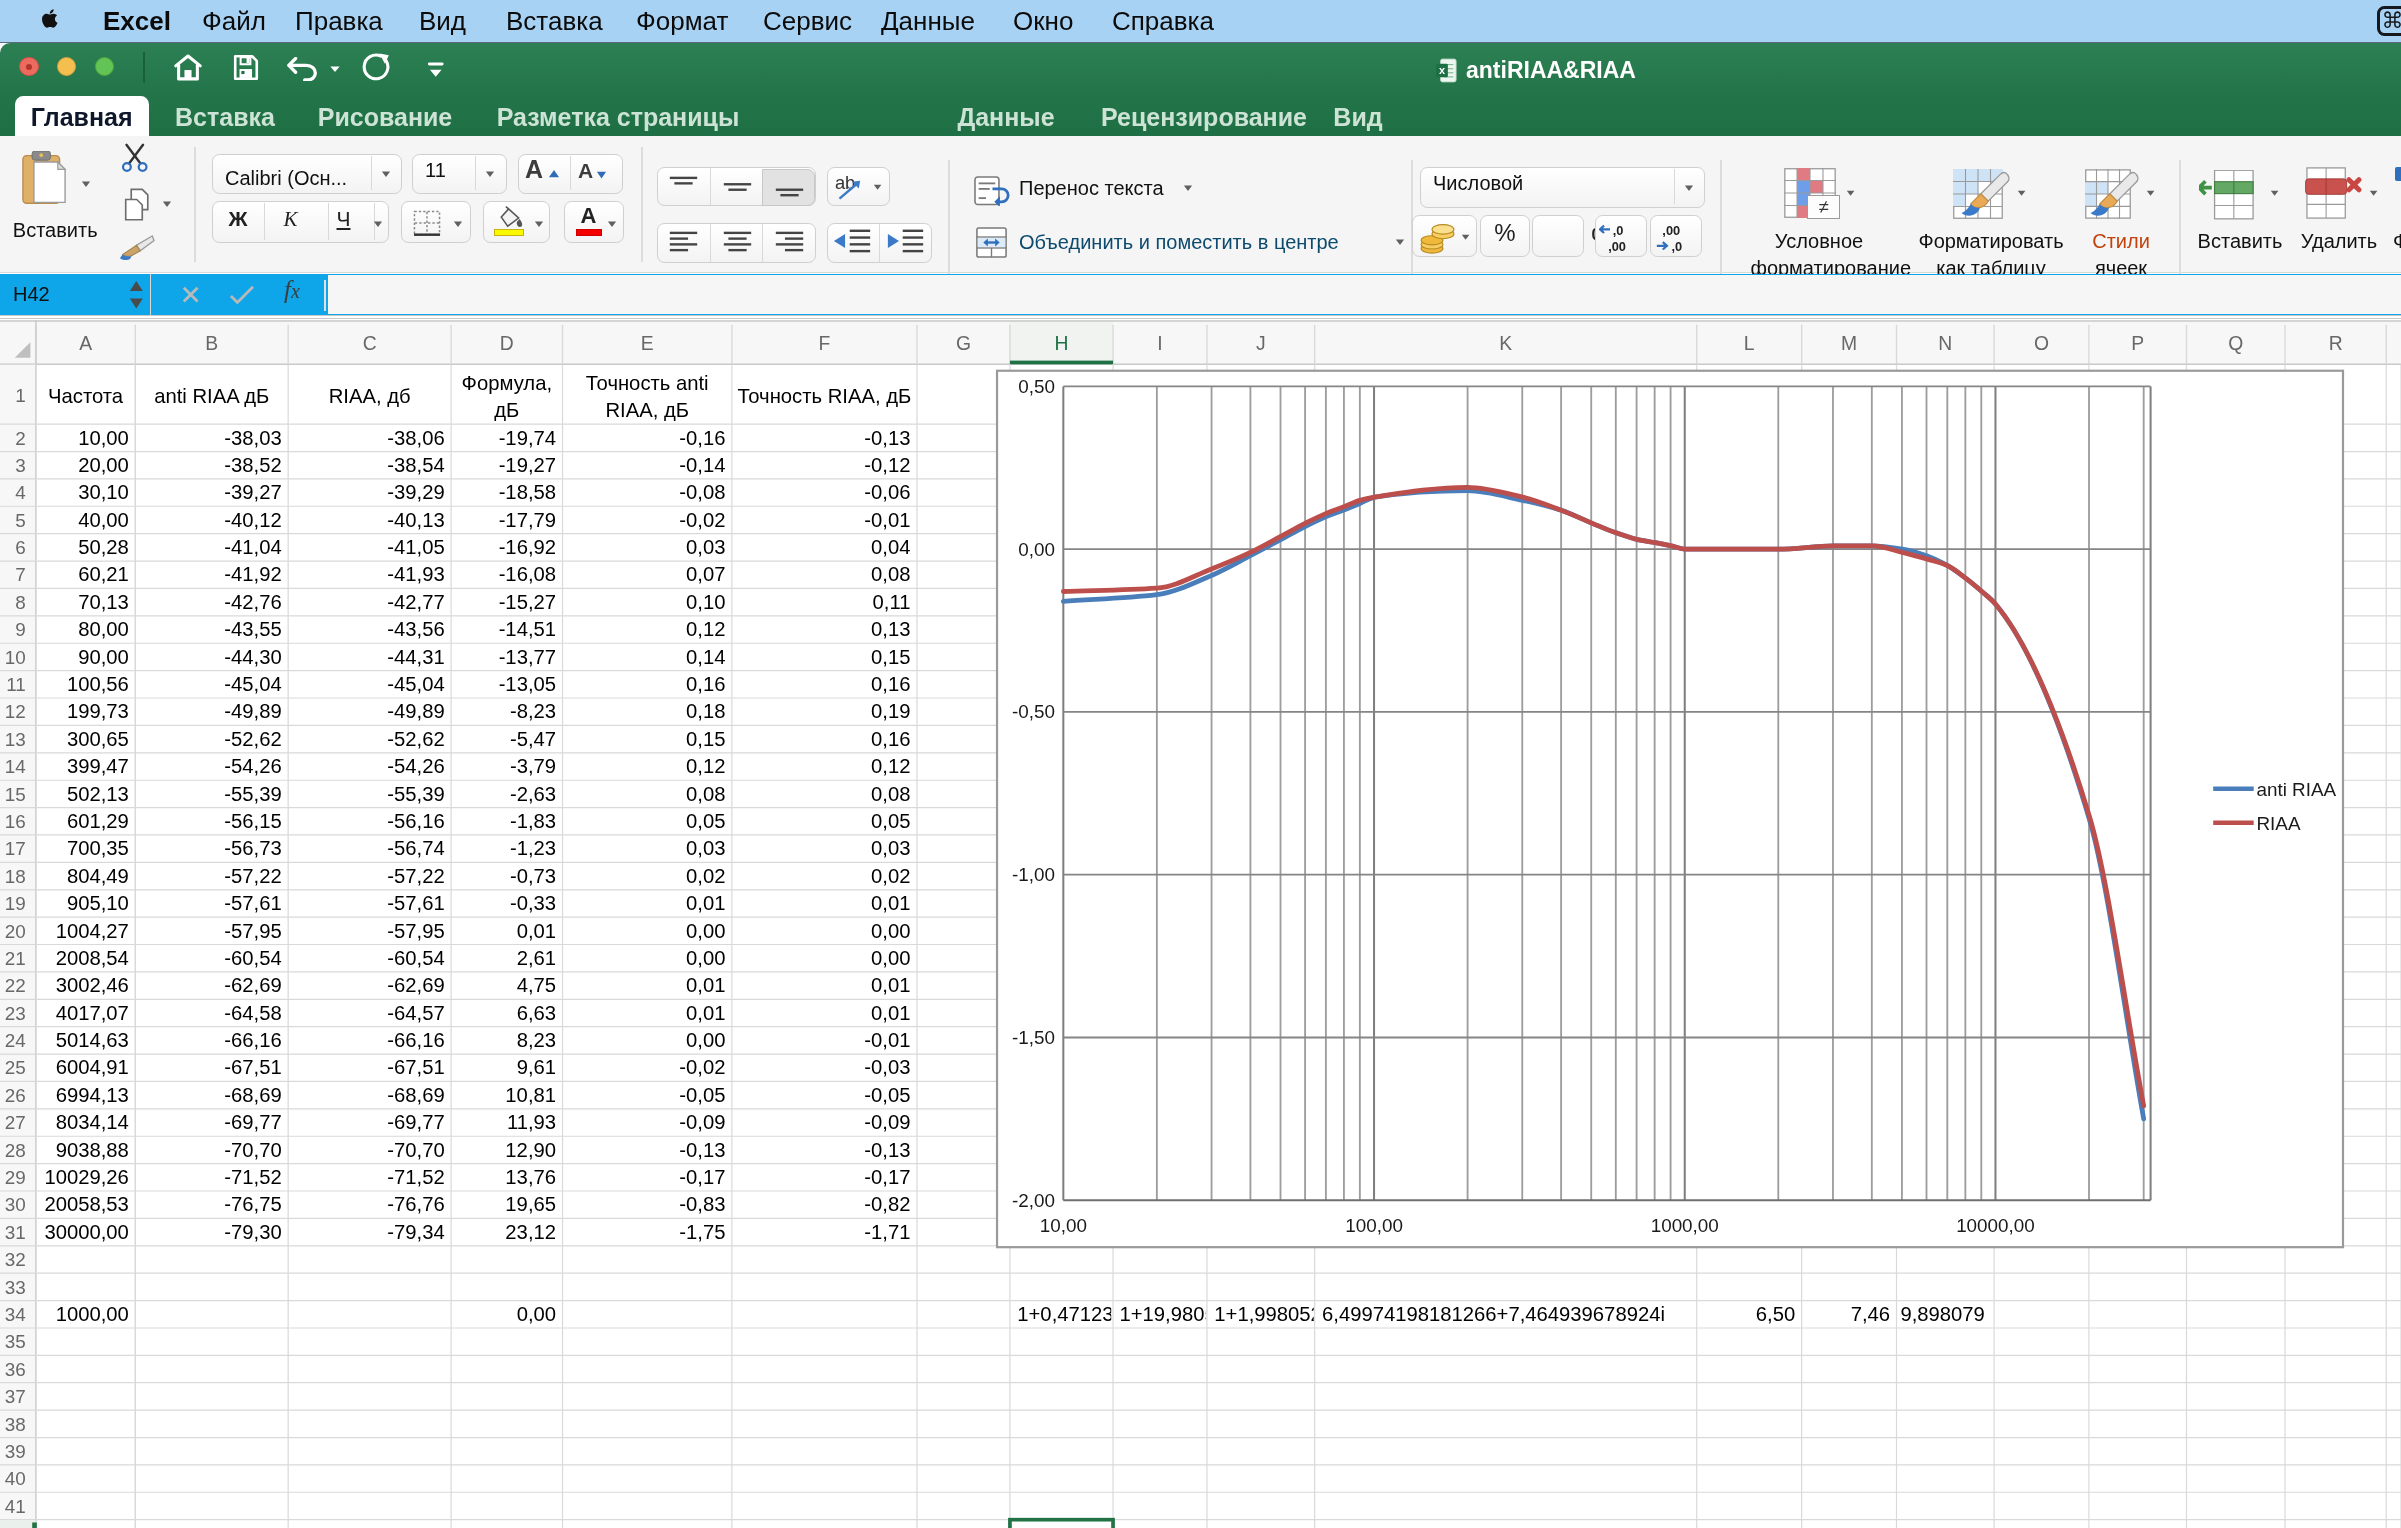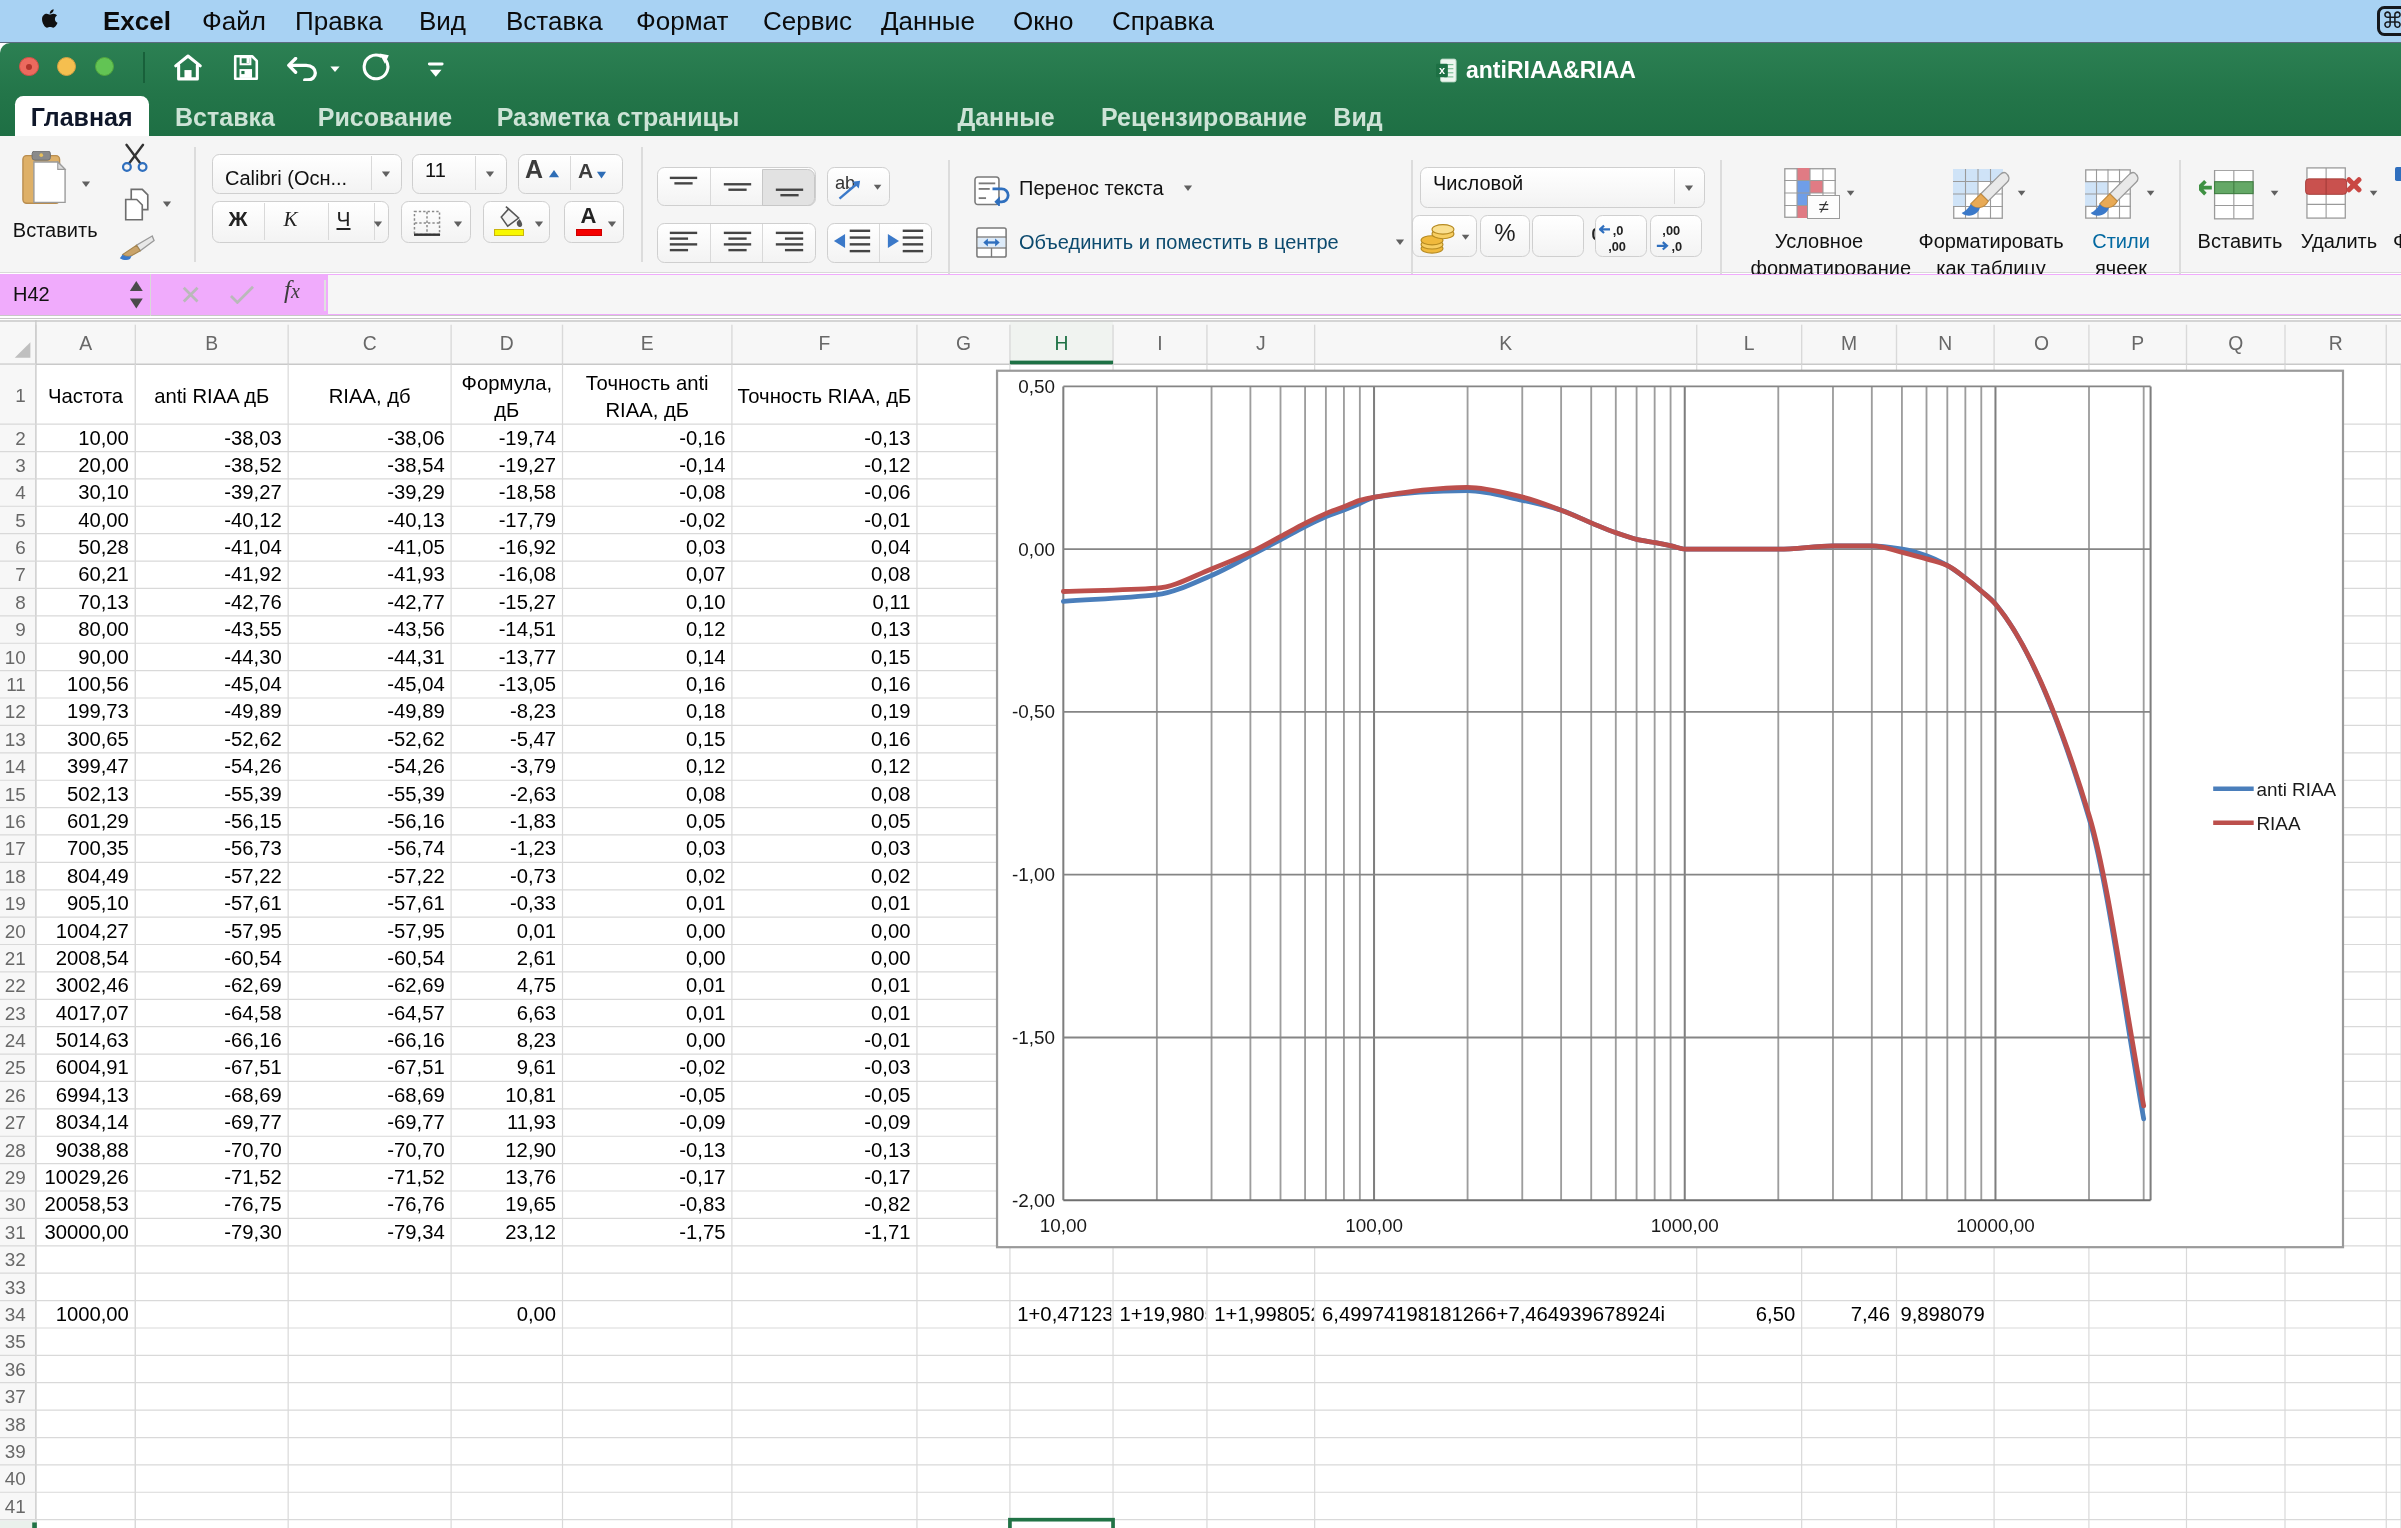--- a/index.html
+++ b/index.html
@@ -1,21 +1,21 @@
 <!DOCTYPE html>
 <html style="font-size:14.7px"><head><meta charset="utf-8"><title>antiRIAA&amp;RIAA</title><style>
 *{margin:0;padding:0;}
 html,body{width:2401px;height:1529px;overflow:hidden;background:#fff;}
 body{font-family:"Liberation Sans",sans-serif;-webkit-font-smoothing:antialiased;}
 #page{position:absolute;left:0;top:0;width:2401px;height:1529px;}
 #menubar{position:absolute;left:0;top:0;width:2401px;height:43px;background:#a8d2f3;font-size:26px;color:#0b0b0b;border-bottom:1.8px solid #5c6b80;box-sizing:border-box;}
 #titlebar{position:absolute;left:0;top:43px;width:2401px;height:93px;background:linear-gradient(180deg,#2c8053 0%,#237549 55%,#1e6f44 100%);border-radius:10px 0 0 0;}
 #tabs{position:absolute;left:0;top:96px;width:2401px;height:41px;}
 #ribbon{position:absolute;left:0;top:136px;width:2401px;height:137px;background:#f5f5f5;border-bottom:1.4px solid #d9d9d9;box-sizing:border-box;}
-#fbar{position:absolute;left:0;top:274px;width:2401px;height:42px;background:#f0abfc;border-bottom:1.4px solid #c8c8c8;box-sizing:border-box;}
+#fbar{position:absolute;left:0;top:274px;width:2401px;height:42px;background:#0ea5e9;border-bottom:1.4px solid #c8c8c8;box-sizing:border-box;}
 #fbar:after{content:"";position:absolute;left:0;top:44px;width:2401px;height:1.4px;background:#c8c8c8;}
 #sheet{position:absolute;left:0;top:320px;}
 </style></head>
 <body>
 <div id="page">
 <div id="menubar">
       <svg style="position:absolute;left:41px;top:8.3px" width="17.5" height="21" viewBox="0 0 384 512">
         <path fill="#111" d="M318.7 268.7c-.2-36.7 16.4-64.4 50-84.8-18.8-26.9-47.2-41.7-84.7-44.6-35.5-2.7-74.3 20.7-88.5 20.7-15 0-49.4-19.7-76.4-19.7C63.3 141.2 4 184.8 4 273.5c0 26.2 4.8 53.3 14.4 81.2 12.8 36.7 59 126.7 107.2 125.2 25.2-.6 43-17.9 75.8-17.9 31.8 0 48.3 17.9 76.4 17.9 48.6-.7 90.4-82.5 102.6-119.3-65.2-30.7-61.7-90-61.7-91.9zm-56.6-164.2c27.3-32.4 24.8-61.9 24-72.5-24.1 1.4-52 16.4-67.9 34.9-17.5 19.8-27.8 44.3-25.6 71.9 26.1 2 49.9-11.4 69.5-34.3z"></path>
       </svg>
       <span style="position:absolute;left:103px;top:0;line-height:43px;font-weight:700;">Excel</span>
@@ -373,21 +373,21 @@
         <line x1="0" y1="40.5" x2="50" y2="40.5" stroke="#9a9a9a" stroke-width="1.2"></line>
       </svg>
       <svg style="position:absolute;left:2087px;top:22px" width="53" height="53" viewBox="0 0 58 58">
 <path d="M52 2 c4 3 5 7 2 10 L33 33 l-8-8 L46 4 c2-2 4-3 6-2 z" fill="#e9e9e9" stroke="#9a9a9a" stroke-width="1.4"></path>
 <path d="M25 25 l8 8 c-2 4-5 6-9 7 c-4 1-8-1-10-4 z" fill="#e8aa56" stroke="#c08a3e" stroke-width="1.2"></path>
 <path d="M14 36 c2 3 6 5 10 4 c-1 5-6 9-12 9 c-3 0-6-1-8-3 c4-2 8-6 10-10 z" fill="#3b79c9"></path>
       </svg>
       <svg style="position:absolute;left:2146px;top:40px" width="9.2" height="8.3" viewBox="0 0 11 9">
         <path d="M1 1.5 L5.5 7.5 L10 1.5 z" fill="#606060"></path>
       </svg>
-      <div style="position:absolute;left:2029px;top:81px;width:184px;text-align:center;font-size:20px;color:#0369a1;">Стили</div>
+      <div style="position:absolute;left:2029px;top:81px;width:184px;text-align:center;font-size:20px;color:#c2410c;">Стили</div>
       <div style="position:absolute;left:2029px;top:108px;width:184px;text-align:center;font-size:20px;color:#111;">ячеек</div>
       <div style="position:absolute;left:2179px;top:11px;width:1.8px;height:115px;background:#dcdcdc;"></div>
       <svg style="position:absolute;left:2199px;top:21px" width="55" height="50" viewBox="0 0 60 54">
 <rect x="17" y="0" width="42" height="53" fill="#fff" stroke="#9a9a9a" stroke-width="1.4"></rect>
 <line x1="38" y1="0" x2="38" y2="53" stroke="#9a9a9a" stroke-width="1.2"></line>
 <line x1="17" y1="38.5" x2="59" y2="38.5" stroke="#9a9a9a" stroke-width="1.2"></line>
 <rect x="17" y="12.5" width="42" height="13" fill="#64a866" stroke="#3f7d41" stroke-width="1.2"></rect>
 <line x1="38" y1="12.5" x2="38" y2="25.5" stroke="#3f7d41" stroke-width="1.2"></line>
 <path d="M14 19 L1 19 M7 12 L0 19 l7 7" fill="none" stroke="#3f9143" stroke-width="4"></path>
 </svg>

